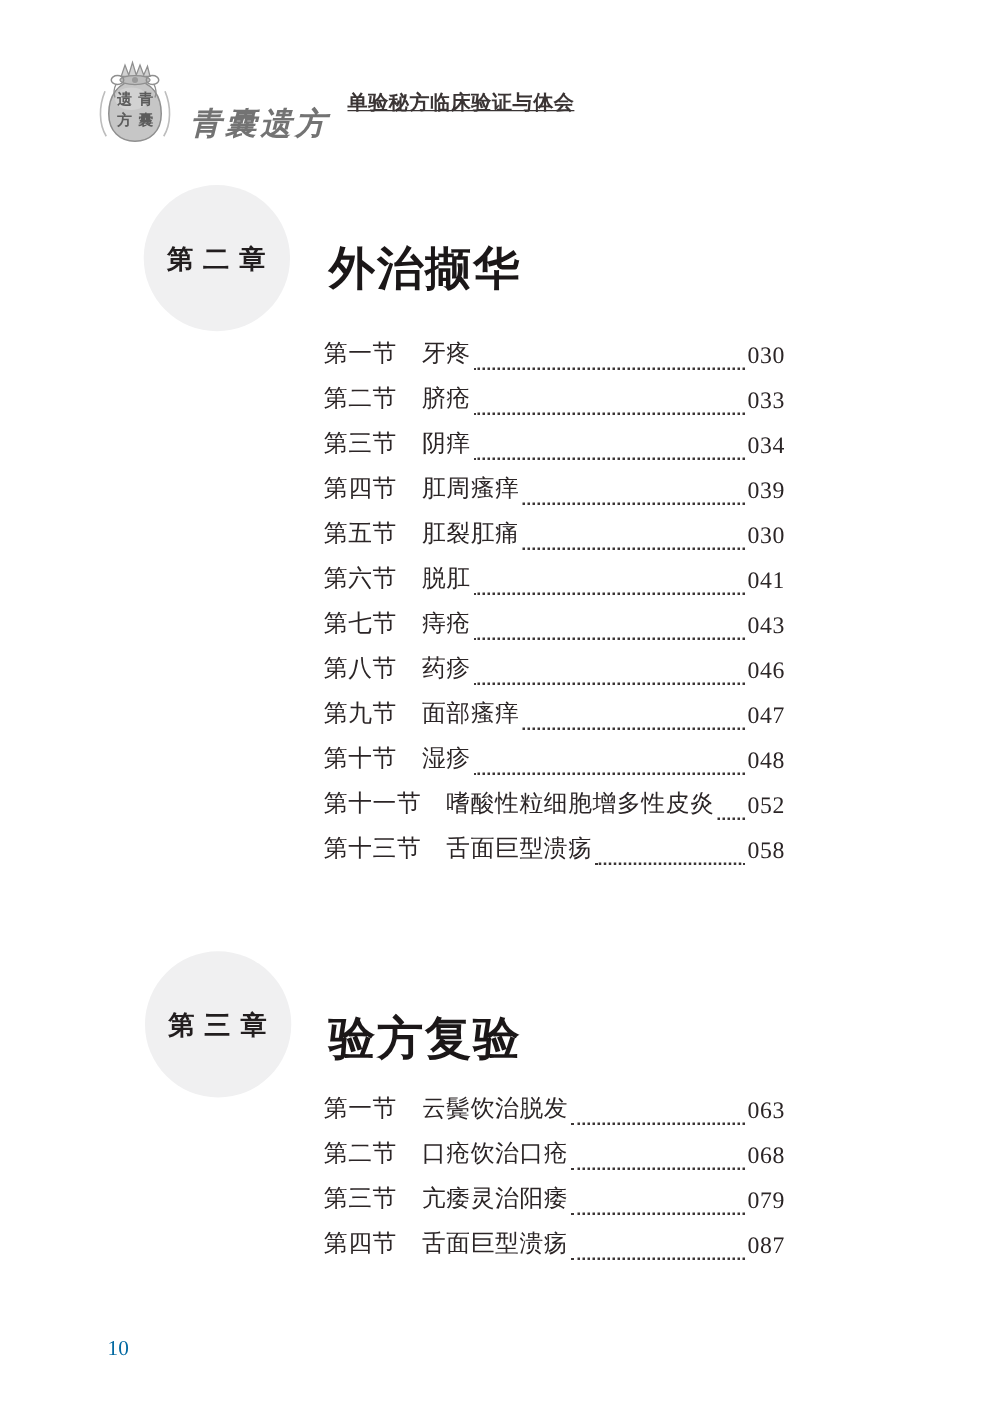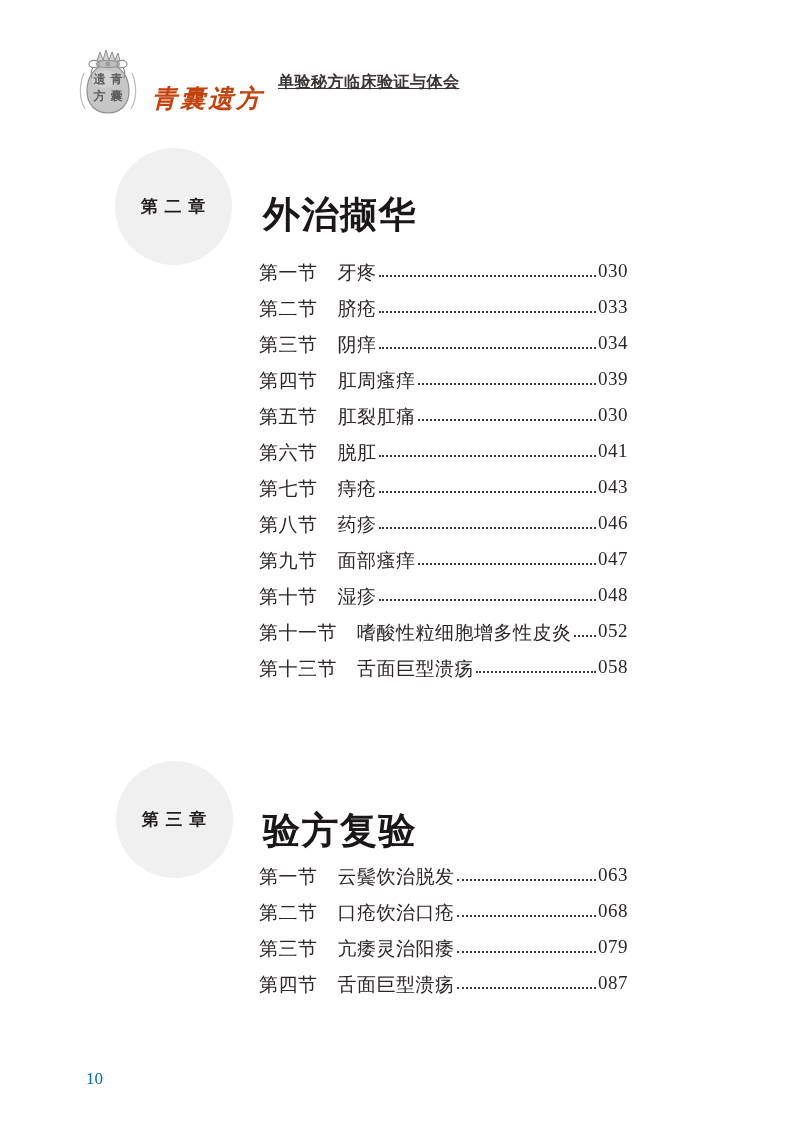--- a/index.html
+++ b/index.html
@@ -13,53 +13,53 @@
   .pouch-wrap { position:relative; width:60px; height:70px; flex:0 0 auto; }
   .bag-chars {
     position:absolute; left:13px; top:24px; width:34px; height:34px;
     display:grid; grid-template-columns:1fr 1fr;
     font-family:"DejaVu Serif",serif; font-weight:700; font-size:12px;
     line-height:17px; color:#5c5c5c; text-align:center;
   }
   .series-title {
     margin-left:14px;
     font-family:"DejaVu Serif",serif; font-style:italic; font-weight:700;
-    font-size:25px; color:#c2410c; letter-spacing:3px; white-space:nowrap;margin-top:33px;
+    font-size:25px; color:#737373; letter-spacing:3px; white-space:nowrap;margin-top:33px;
   }
   .book-title {
     margin-left:14px;
     font-family:"Liberation Sans","DejaVu Sans",sans-serif; font-weight:700;
     font-size:16px; color:#3a3434; letter-spacing:0.5px; white-space:nowrap;text-decoration:underline;
   }
 
   
   .chapter-circle {
     position:absolute; width:117px; height:117px; border-radius:50%;
     background:#f0f0f1; display:flex; align-items:center; justify-content:center;
   }
   .circle-2 { left:115px; top:148px; }
   .circle-3 { left:116px; top:761px; }
   .chapter-label {
     font-family:"Liberation Sans","DejaVu Sans",sans-serif; font-weight:700;
-    font-size:17px; color:#221e1f; letter-spacing:1px; white-space:nowrap;
+    font-size:21px; color:#221e1f; letter-spacing:1px; white-space:nowrap;
   }
   .chapter-title {
     position:absolute; left:263px;
     font-family:"Liberation Sans","DejaVu Sans",sans-serif; font-weight:700;
     font-size:37px; color:#1b1718; letter-spacing:1.5px; white-space:nowrap;
   }
   .title-2 { top:190px; }
   .title-3 { top:806px; }
 
   
   .toc { position:absolute; left:259px; width:369px; }
   .toc-2 { top:260px; }
   .toc-3 { top:864px; }
   .toc-row {
-    display:flex; align-items:flex-start; height:36px;
+    display:flex; align-items:flex-end; height:36px;
     font-size:19px; color:#2b2526;
   }
   .sec-label { margin-right:20px; white-space:nowrap; letter-spacing:0.5px; }
   .sec-title { white-space:nowrap; letter-spacing:0.5px; }
   .dots {
     flex:1 1 auto; min-width:8px; height:15px;
     border-bottom:2px dotted #3b3535; margin:0 2px;
   }
   .sec-page { white-space:nowrap; letter-spacing:0.5px; }
 

